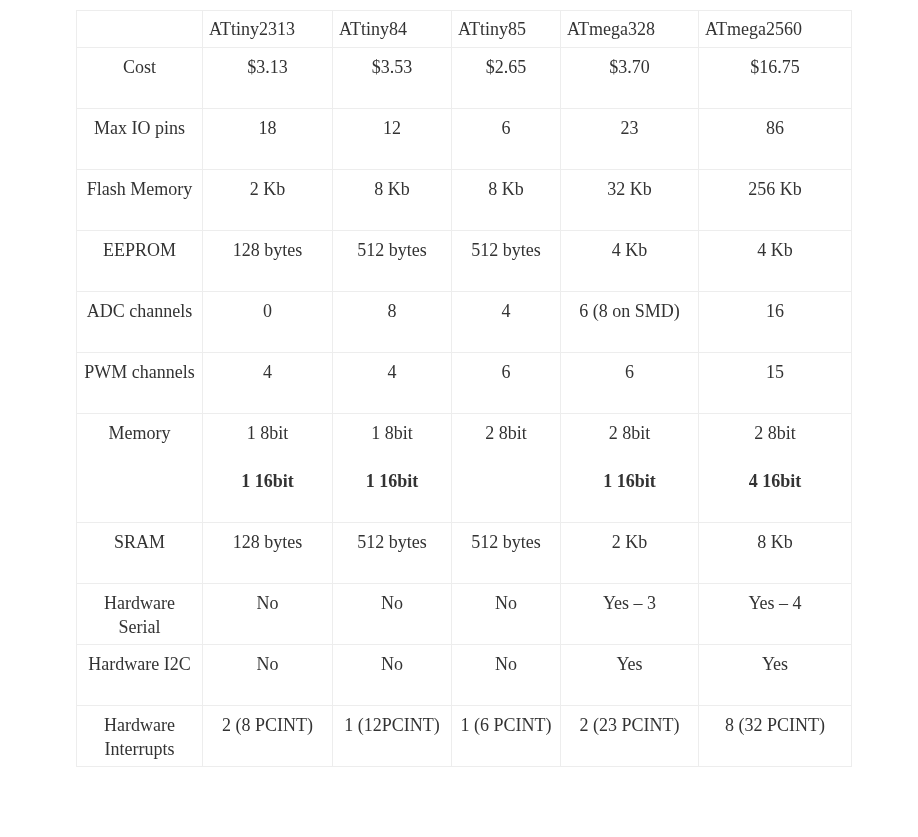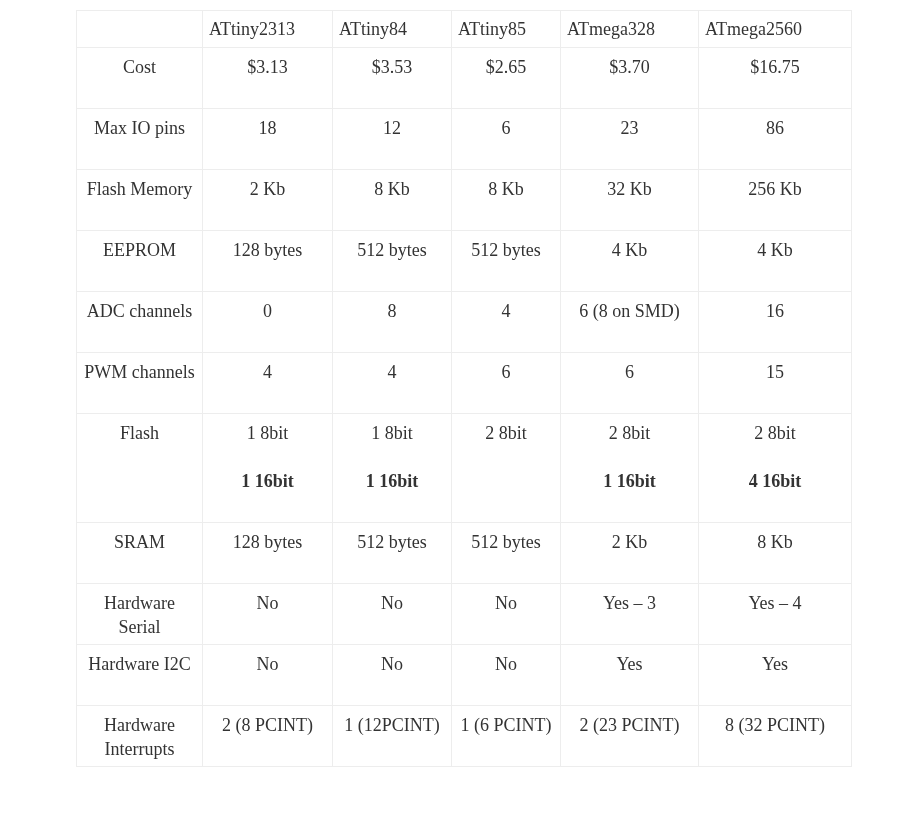--- a/index.html
+++ b/index.html
@@ -128,21 +128,21 @@
   </tr>
   <tr class="body-row">
     <th class="rowhead">PWM channels</th>
     <td>4</td>
     <td>4</td>
     <td>6</td>
     <td>6</td>
     <td>15</td>
   </tr>
   <tr class="body-row tall">
-    <th class="rowhead">Flash</th>
+    <th class="rowhead">Memory</th>
     <td>
             <span class="cellline">1 8bit</span>
             <span class="cellline">1 16bit</span>
           </td>
     <td>
             <span class="cellline">1 8bit</span>
             <span class="cellline">1 16bit</span>
           </td>
     <td>
             <span class="cellline">2 8bit</span>

